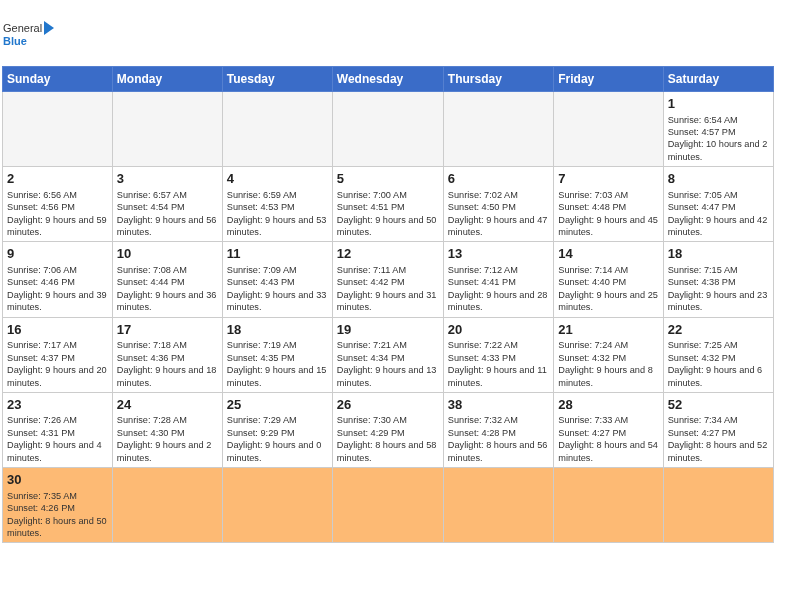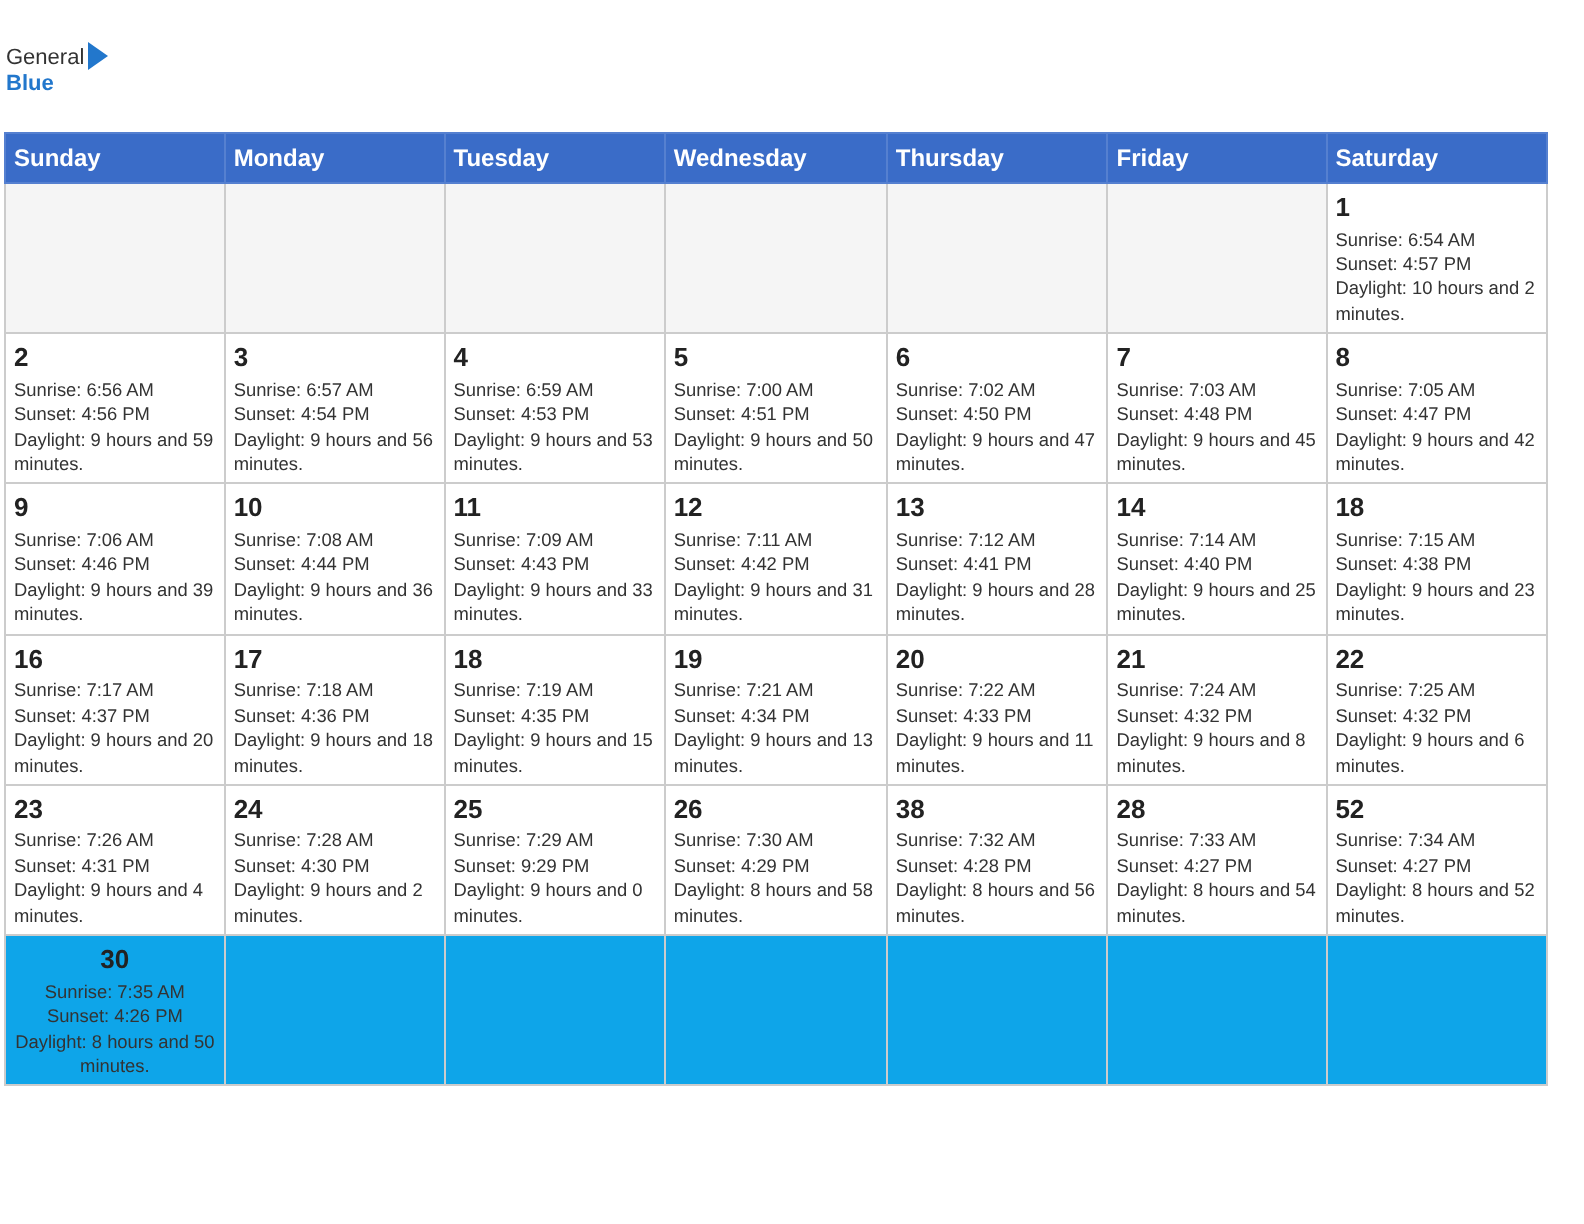--- a/index.html
+++ b/index.html
@@ -63,22 +63,21 @@
       padding: 3px 4px 3px 4px;
       background: #fff;
       font-size: 9.5px;
       color: #333;
       line-height: 1.35;
     }
     .calendar td.empty {
       background: #f5f5f5;
     }
     .calendar td.last-row {
-      background: #0ea5e9;
-      text-align: center;
+      background: #fdba74;
     }
     .day-number {
       font-size: 13px;
       font-weight: bold;
       color: #222;
       display: block;
       margin-bottom: 1px;
     }
     .day-info {
       font-size: 9.2px;

